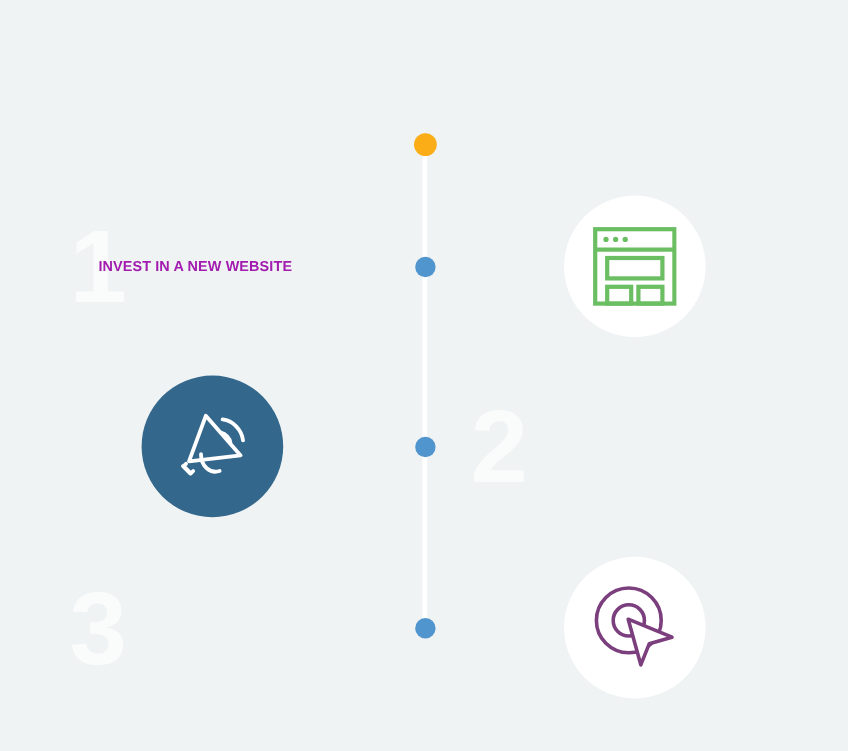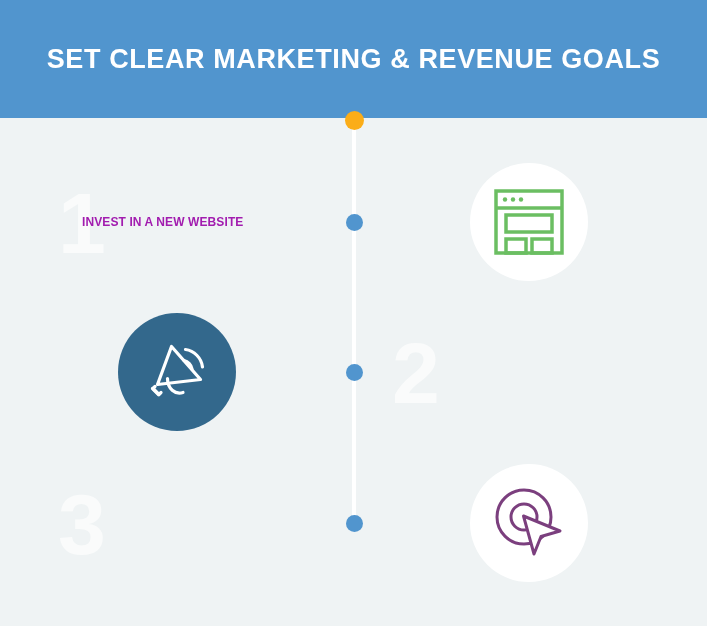--- a/index.html
+++ b/index.html
@@ -132,23 +132,20 @@
   .icon-white { background: #ffffff; }
   .icon-teal  { background: #33688c; }
   .icon-right { left: 470px; top: 1px; }
   .icon-left  { left: 118px; top: 1px; }
 </style>
 </head>
 <body>
 
 <div id="infographic">
 
-  <div class="header">
-    <div class="header-title">SET CLEAR MARKETING &amp; REVENUE GOALS</div>
-  </div>
 
   <div class="timeline-line"></div>
   <div class="dot dot-start"></div>
   <div class="dot dot-step dot-1"></div>
   <div class="dot dot-step dot-2"></div>
   <div class="dot dot-step dot-3"></div>
 
   <div class="step step-1">
     <div class="text-block text-left">
       <div class="ghost-num ghost-left">1</div>

